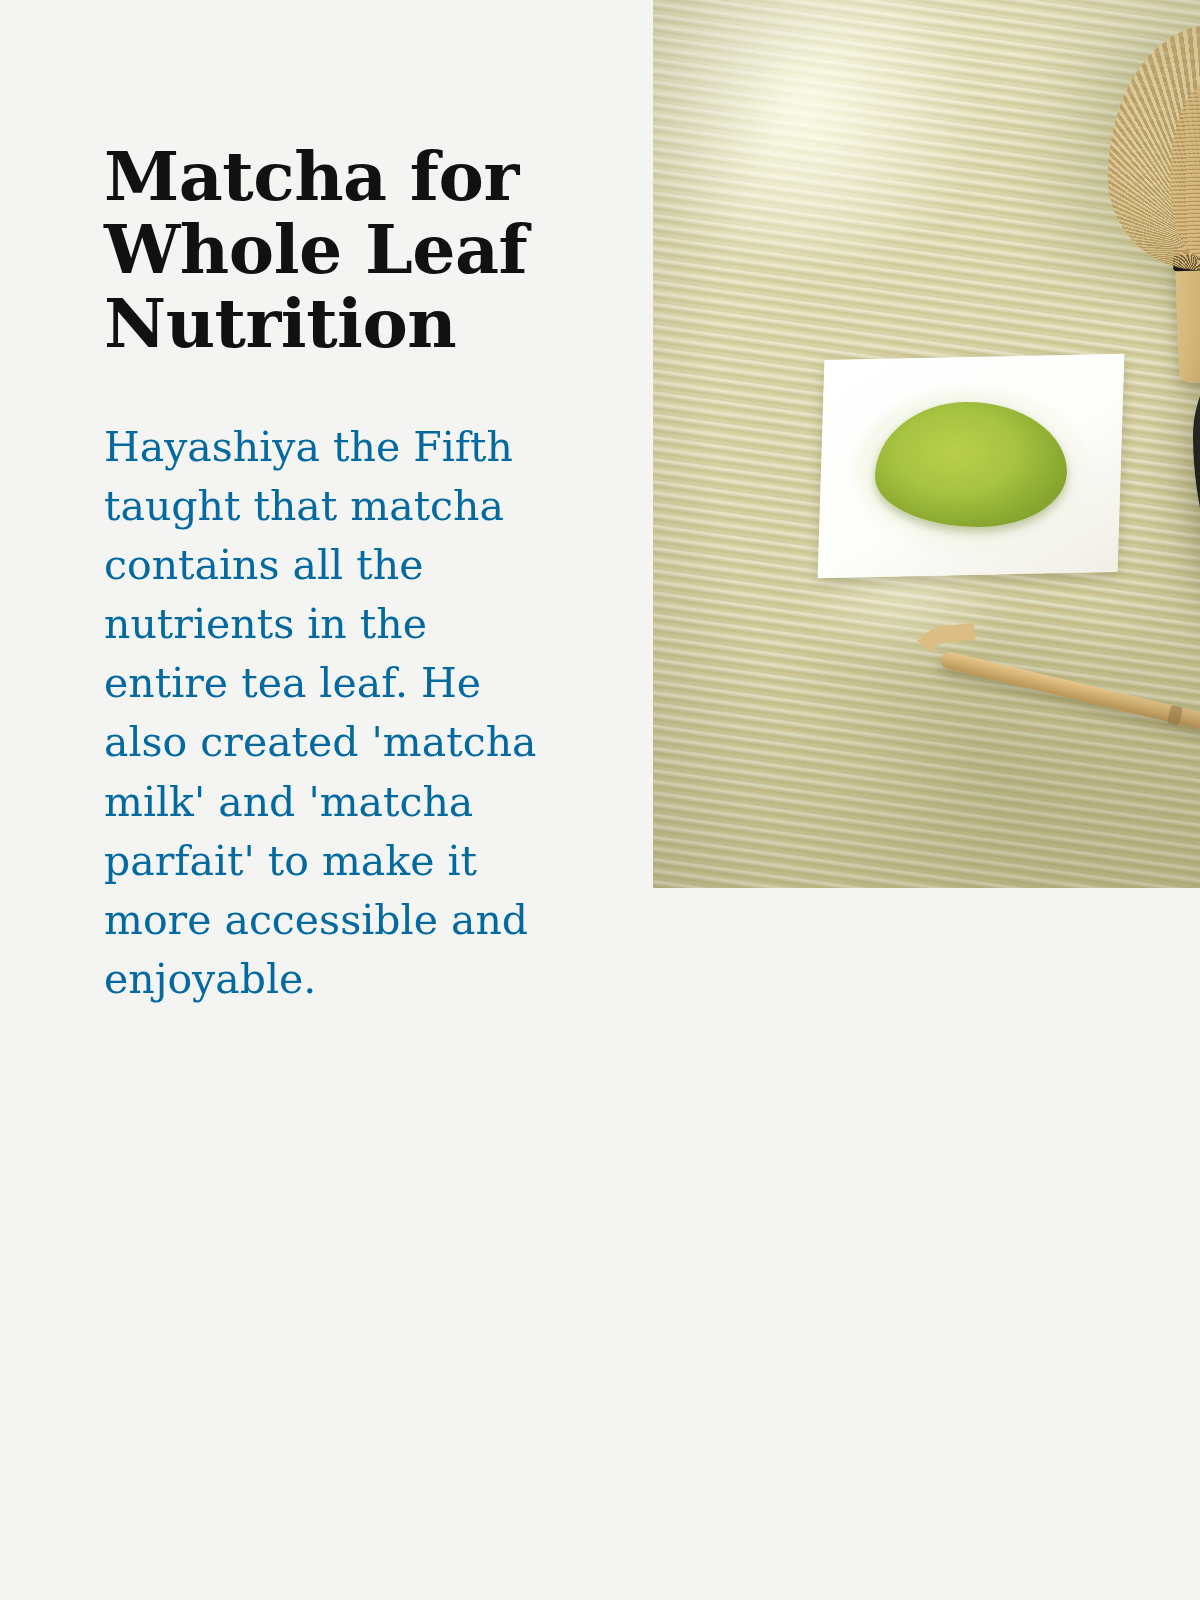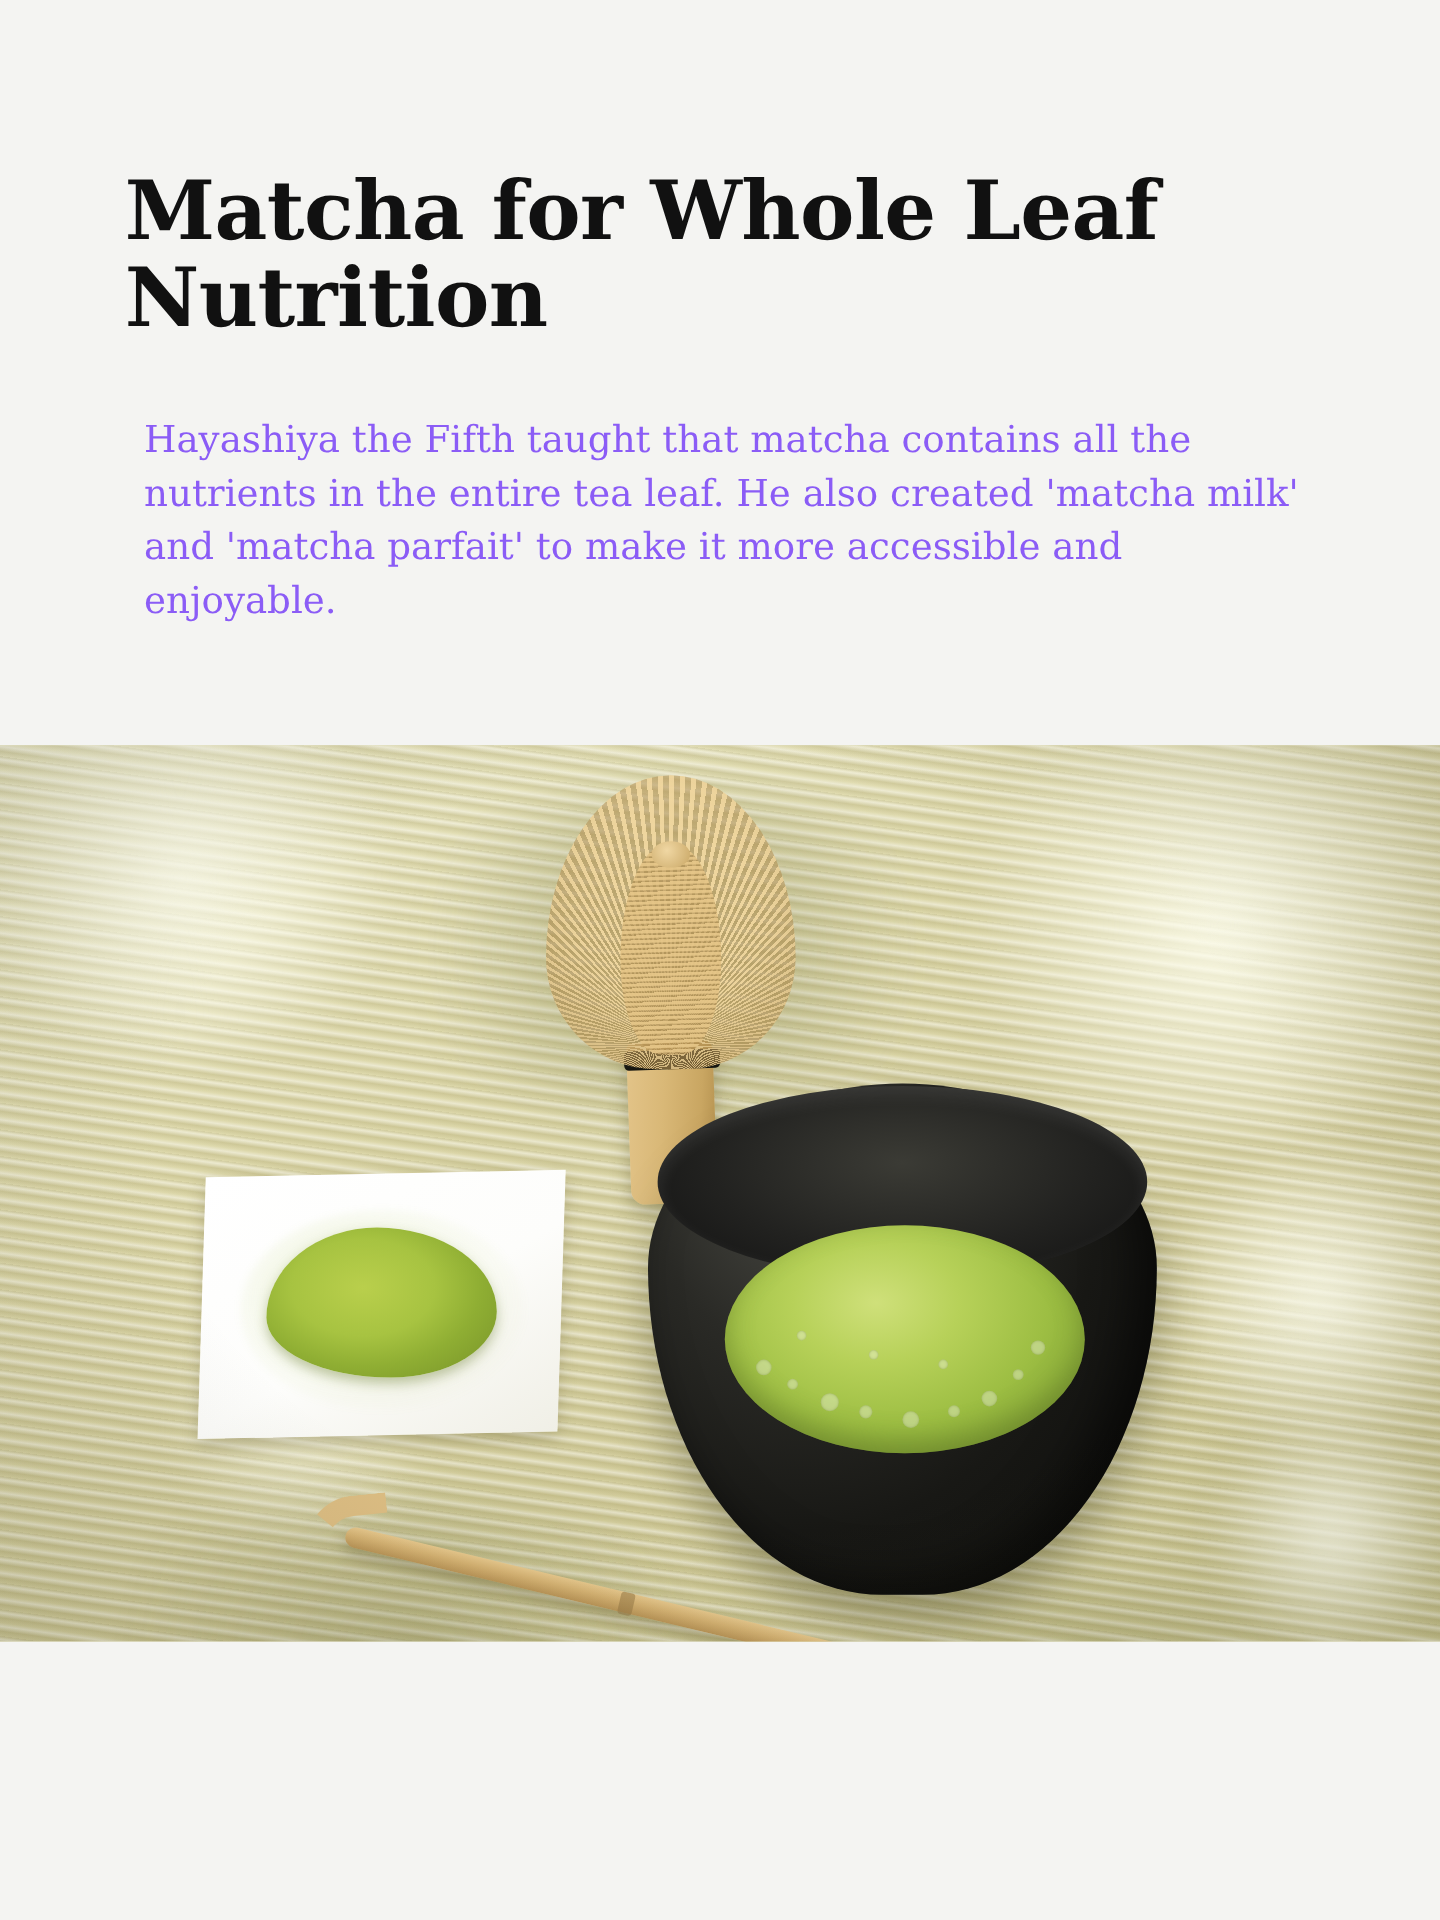--- a/index.html
+++ b/index.html
@@ -12,45 +12,44 @@
     background: #f4f4f2;
     font-family: "Liberation Serif", serif;
     overflow: hidden;
   }
   .page {
     position: relative;
     width: 1200px;
     height: 1368px;
     background: #f4f4f2;
     display: flex;
-    flex-direction: column;
   }
   
   .text-block {
     padding: 140px 100px 0 104px;
     box-sizing: border-box;
     height: 712px;
   }
   .headline {
     font-family: "DejaVu Serif", serif;
     font-weight: 700;
     font-size: 68px;
     line-height: 1.08;
     letter-spacing: -0.5px;
     color: #111111;
     margin: 0 0 58px 0;
     max-width: 900px;
   }
   .body-copy {
     font-family: "DejaVu Serif", serif;
     font-weight: 400;
-    font-size: 31px;
+    font-size: 41px;
     line-height: 1.44;
-    color: #8b5cf6;
-    margin: 16px;
+    color: #0369a1;
+    margin: 0;
     max-width: 985px;
   }
   
   .photo {
     position: relative;
     width: 1200px;
     height: 888px;
     overflow: hidden;
     background: #d9d6b4;
   }

